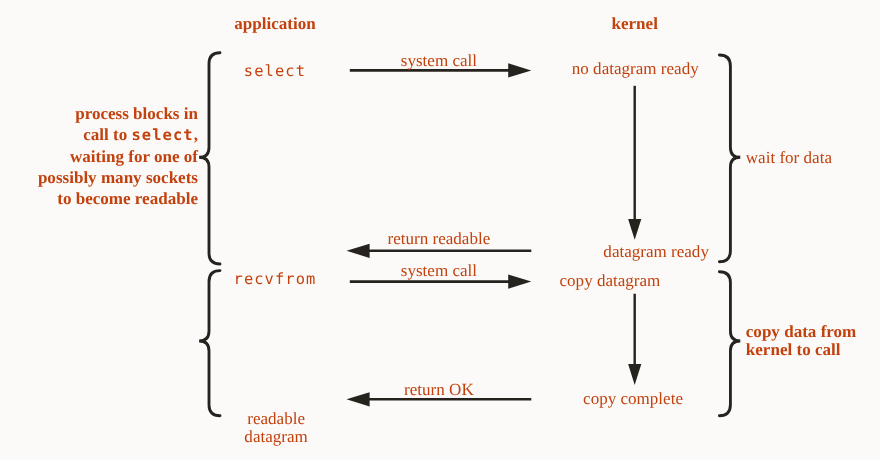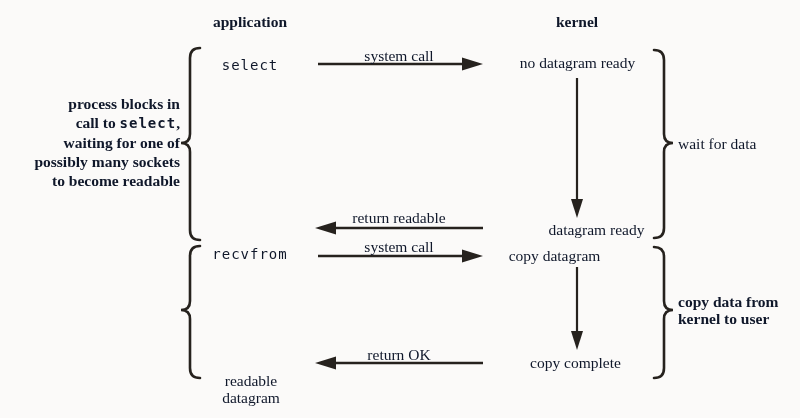--- a/index.html
+++ b/index.html
@@ -2,21 +2,21 @@
 <html><head>
 <meta charset="utf-8">
 <style>
   html, body { margin: 0; padding: 0; background: #ffffff; }
   .canvas {
     position: relative;
     width: 800px;
     height: 418px;
     background: #fbfaf9;
     font-family: "Liberation Serif", serif;
-    color: #0f172a;
+    color: #c2410c;
     overflow: hidden;
   }
   .lbl {
     position: absolute;
     font-size: 15.5px;
     line-height: 19px;
     white-space: nowrap;
   }
   .center { text-align: center; white-space: normal; }
   .rightal { text-align: right; white-space: normal; font-weight: bold; }
@@ -101,16 +101,16 @@
     <div><span>call to </span><span class="mono">select</span><span>,</span></div>
     <div>waiting for one of</div>
     <div>possibly many sockets</div>
     <div>to become readable</div>
   </div>
 
 
   <div class="lbl" style="left:678px; top:134px;">wait for data</div>
   <div class="lbl" style="left:678px; top:293px; line-height:17px;font-weight:bold;">
     <div>copy data from</div>
-    <div>kernel to user</div>
+    <div>kernel to call</div>
   </div>
 
 </div>
 
 </body></html>

